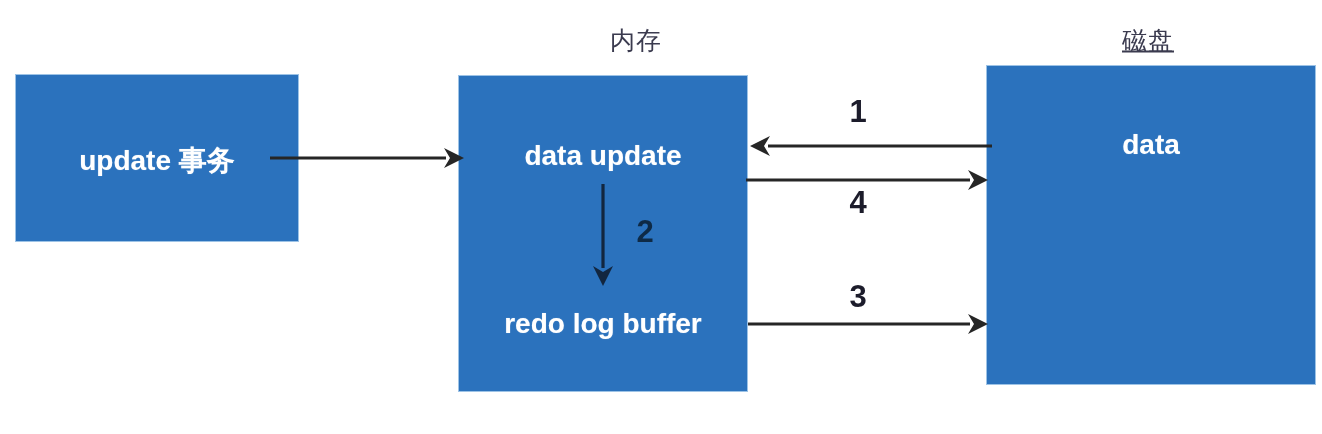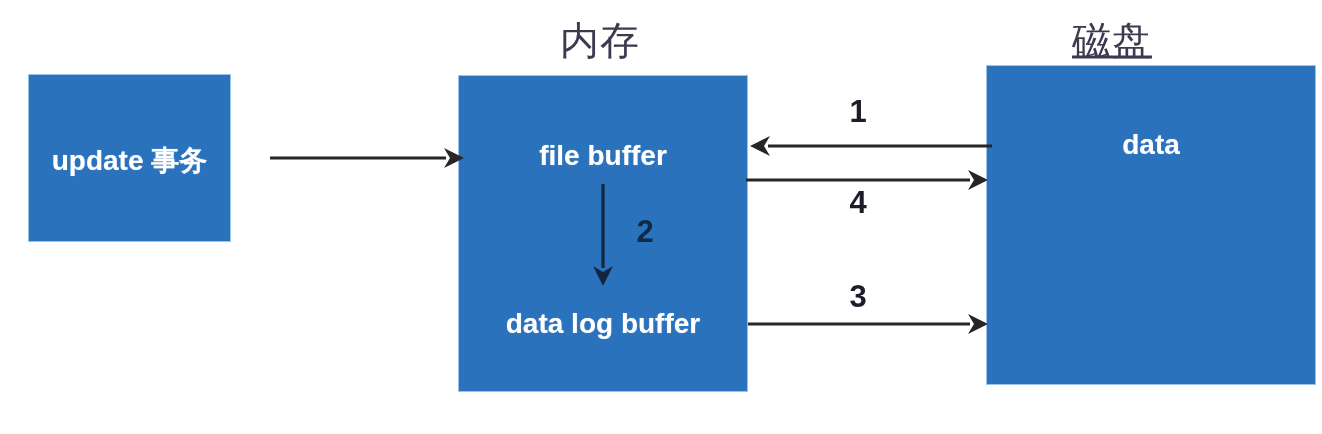--- a/index.html
+++ b/index.html
@@ -16,26 +16,27 @@
     width: 1322px;
     height: 434px;
     background: #ffffff;
     overflow: hidden;
   }
 
   
   .section-label {
     position: absolute;
     font-family: "DejaVu Serif", "Liberation Serif", serif;
-    font-size: 39px;
+    font-size: 25px;
     line-height: 1;
     color: #3b3b4f;
     white-space: nowrap;
     transform: translate(-50%, -50%);
     letter-spacing: 1px;
+    margin-left: 36px;
   }
 
   
   .box {
     position: absolute;
     background: #2b72bd;
     border: 1px solid #9dc3e6;
     box-sizing: border-box;
   }
   .box-label {
@@ -90,27 +91,27 @@
 </style>
 </head>
 <body>
 
 <div id="canvas">
 
   <div class="section-label" style="left:600px; top:40px;">内存</div>
 
   <div class="section-label" style="left:1112px; top:40px;text-decoration:underline;">磁盘</div>
 
-  <div class="box" style="left:28px; top:74px; width:203px; height:168px;">
+  <div class="box" style="left:15px; top:74px; width:284px; height:168px;">
     <div class="box-label label-update">update 事务</div>
   </div>
 
   <div class="box" style="left:458px; top:75px; width:290px; height:317px;">
-    <div class="box-label label-dbuf">file buffer</div>
-    <div class="box-label label-rlbuf" style="top:234px;">data log buffer</div>
+    <div class="box-label label-dbuf">data update</div>
+    <div class="box-label label-rlbuf" style="top:234px;">redo log buffer</div>
   </div>
 
   <div class="box" style="left:986px; top:65px; width:330px; height:320px;">
     <div class="box-label label-data">data</div>
   </div>
 
   <svg class="conn" style="left:268px; top:140px; width:200px; height:40px;" viewBox="0 0 200 40">
     <line x1="2" y1="18" x2="178" y2="18"></line>
     <polygon class="arrowhead" points="176,8 196,18 176,28 182,18"></polygon>
   </svg>

